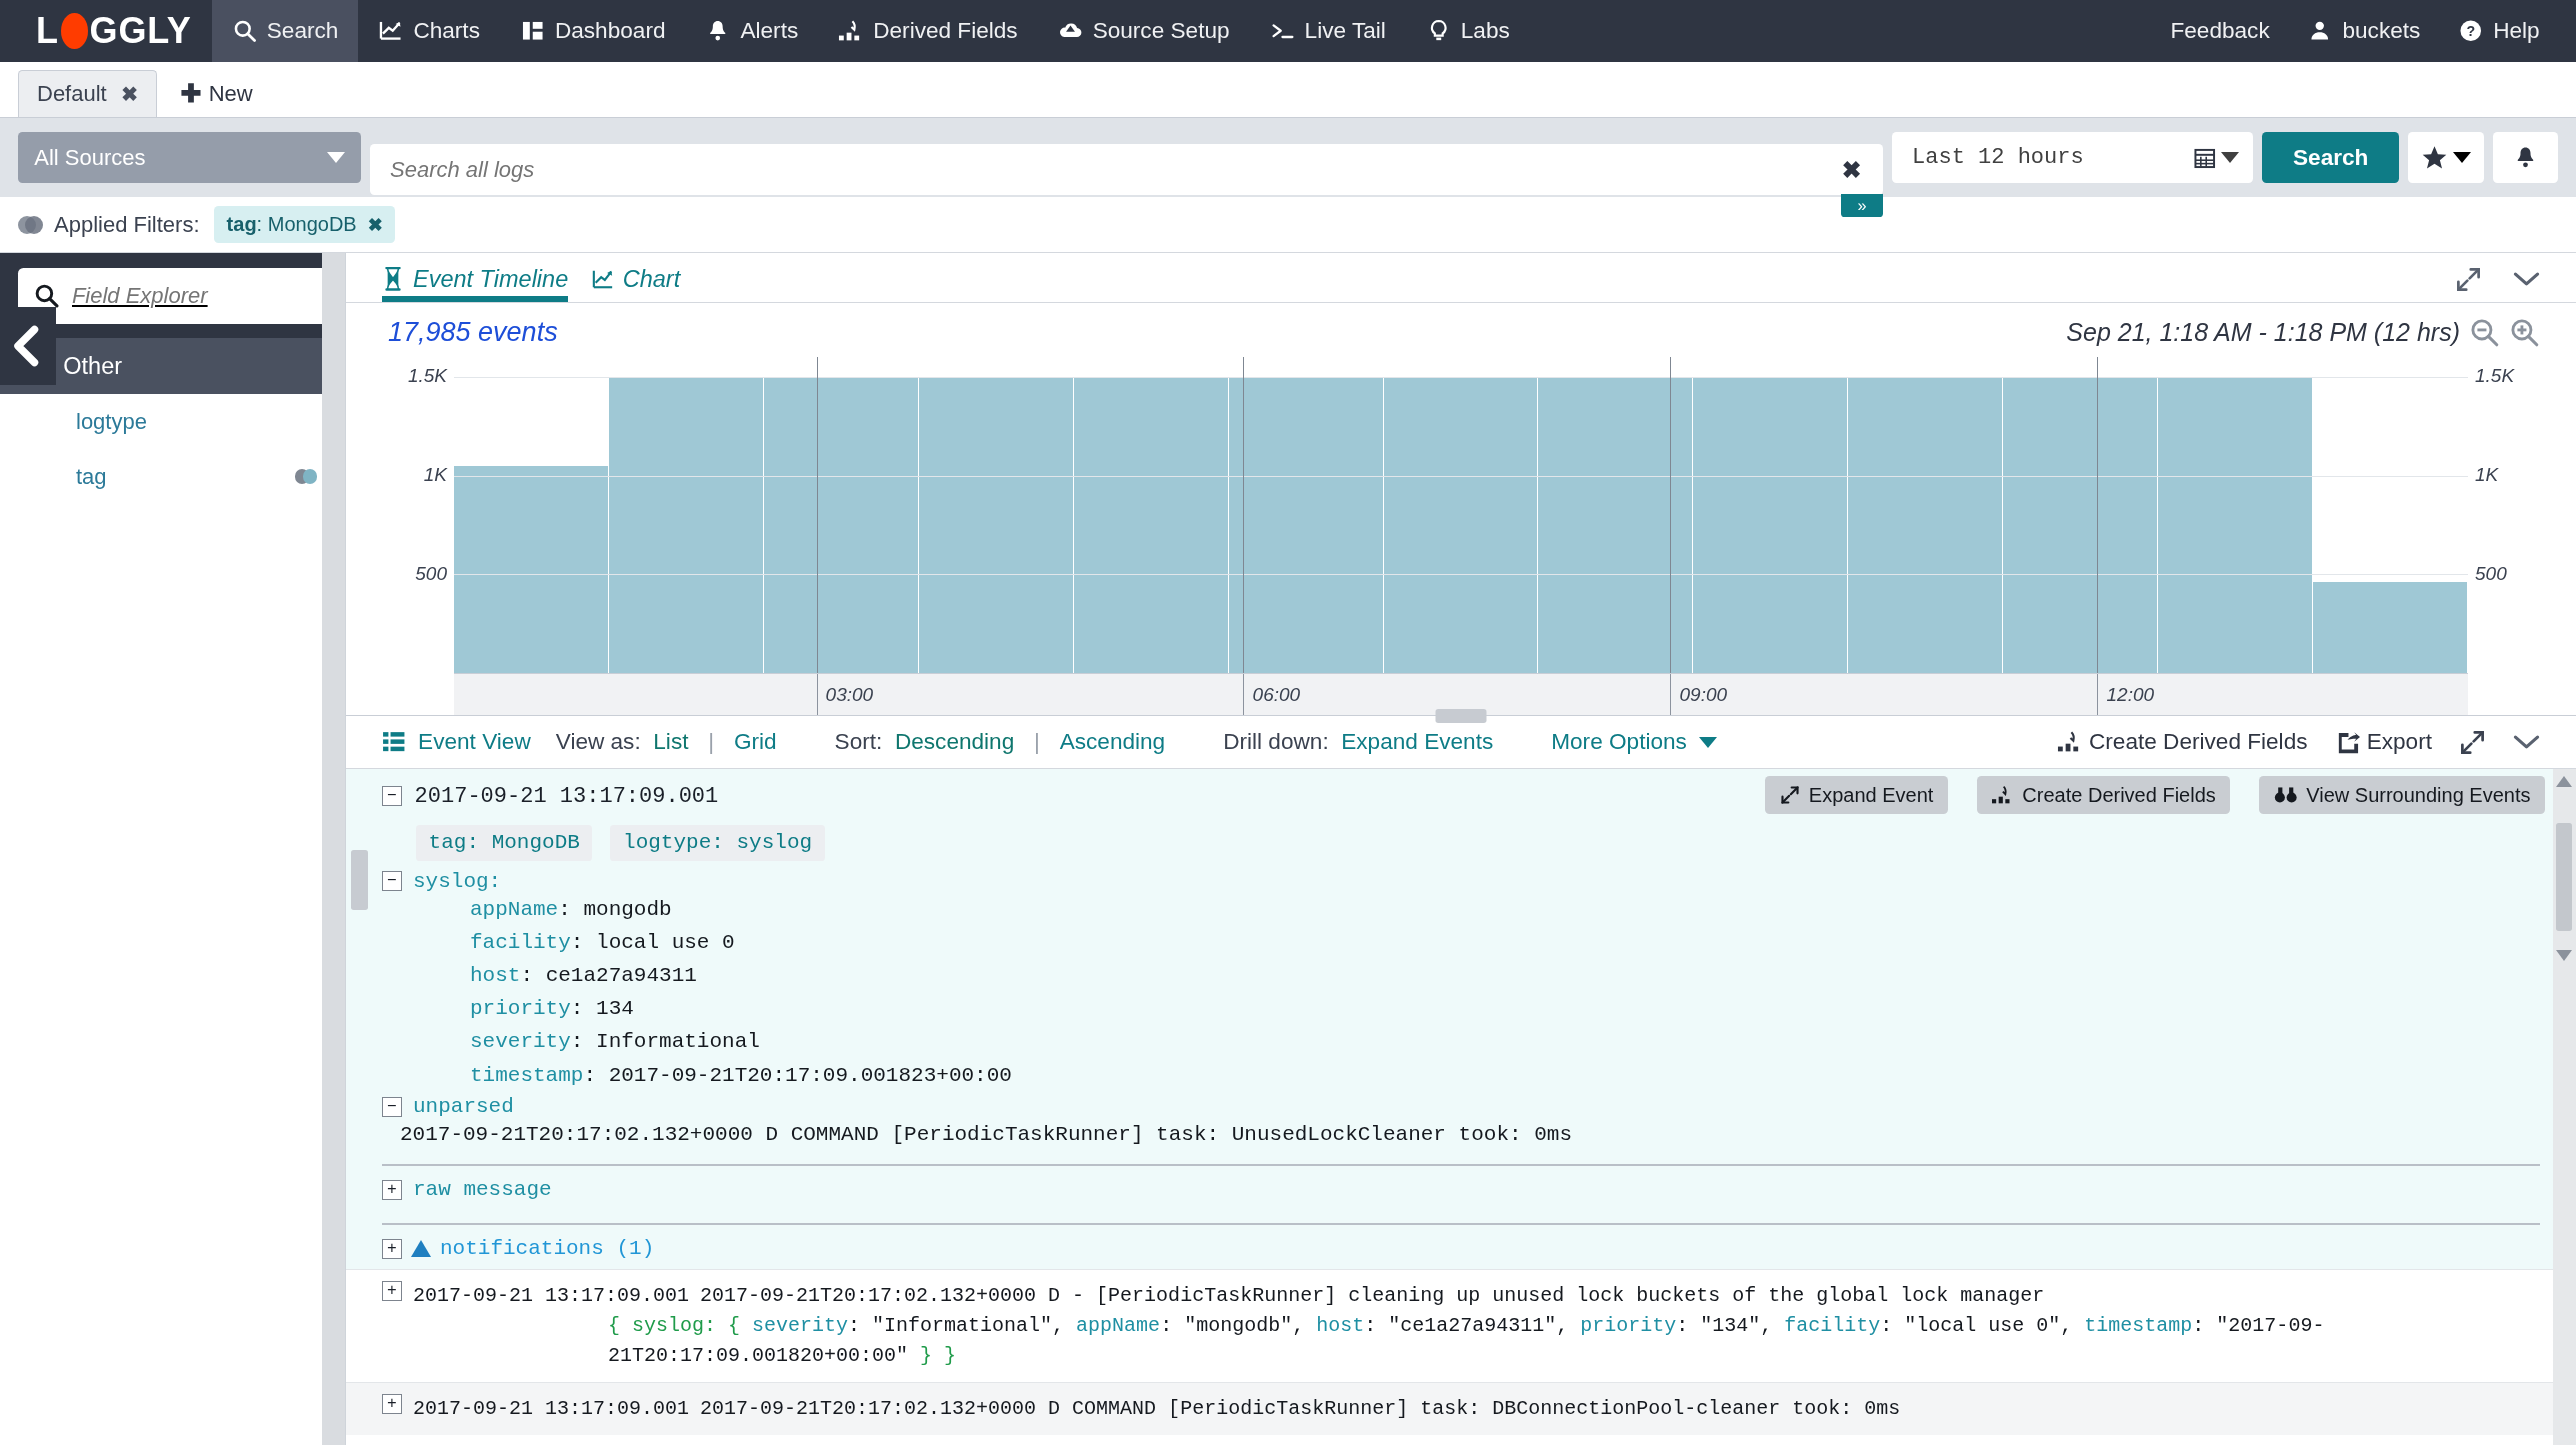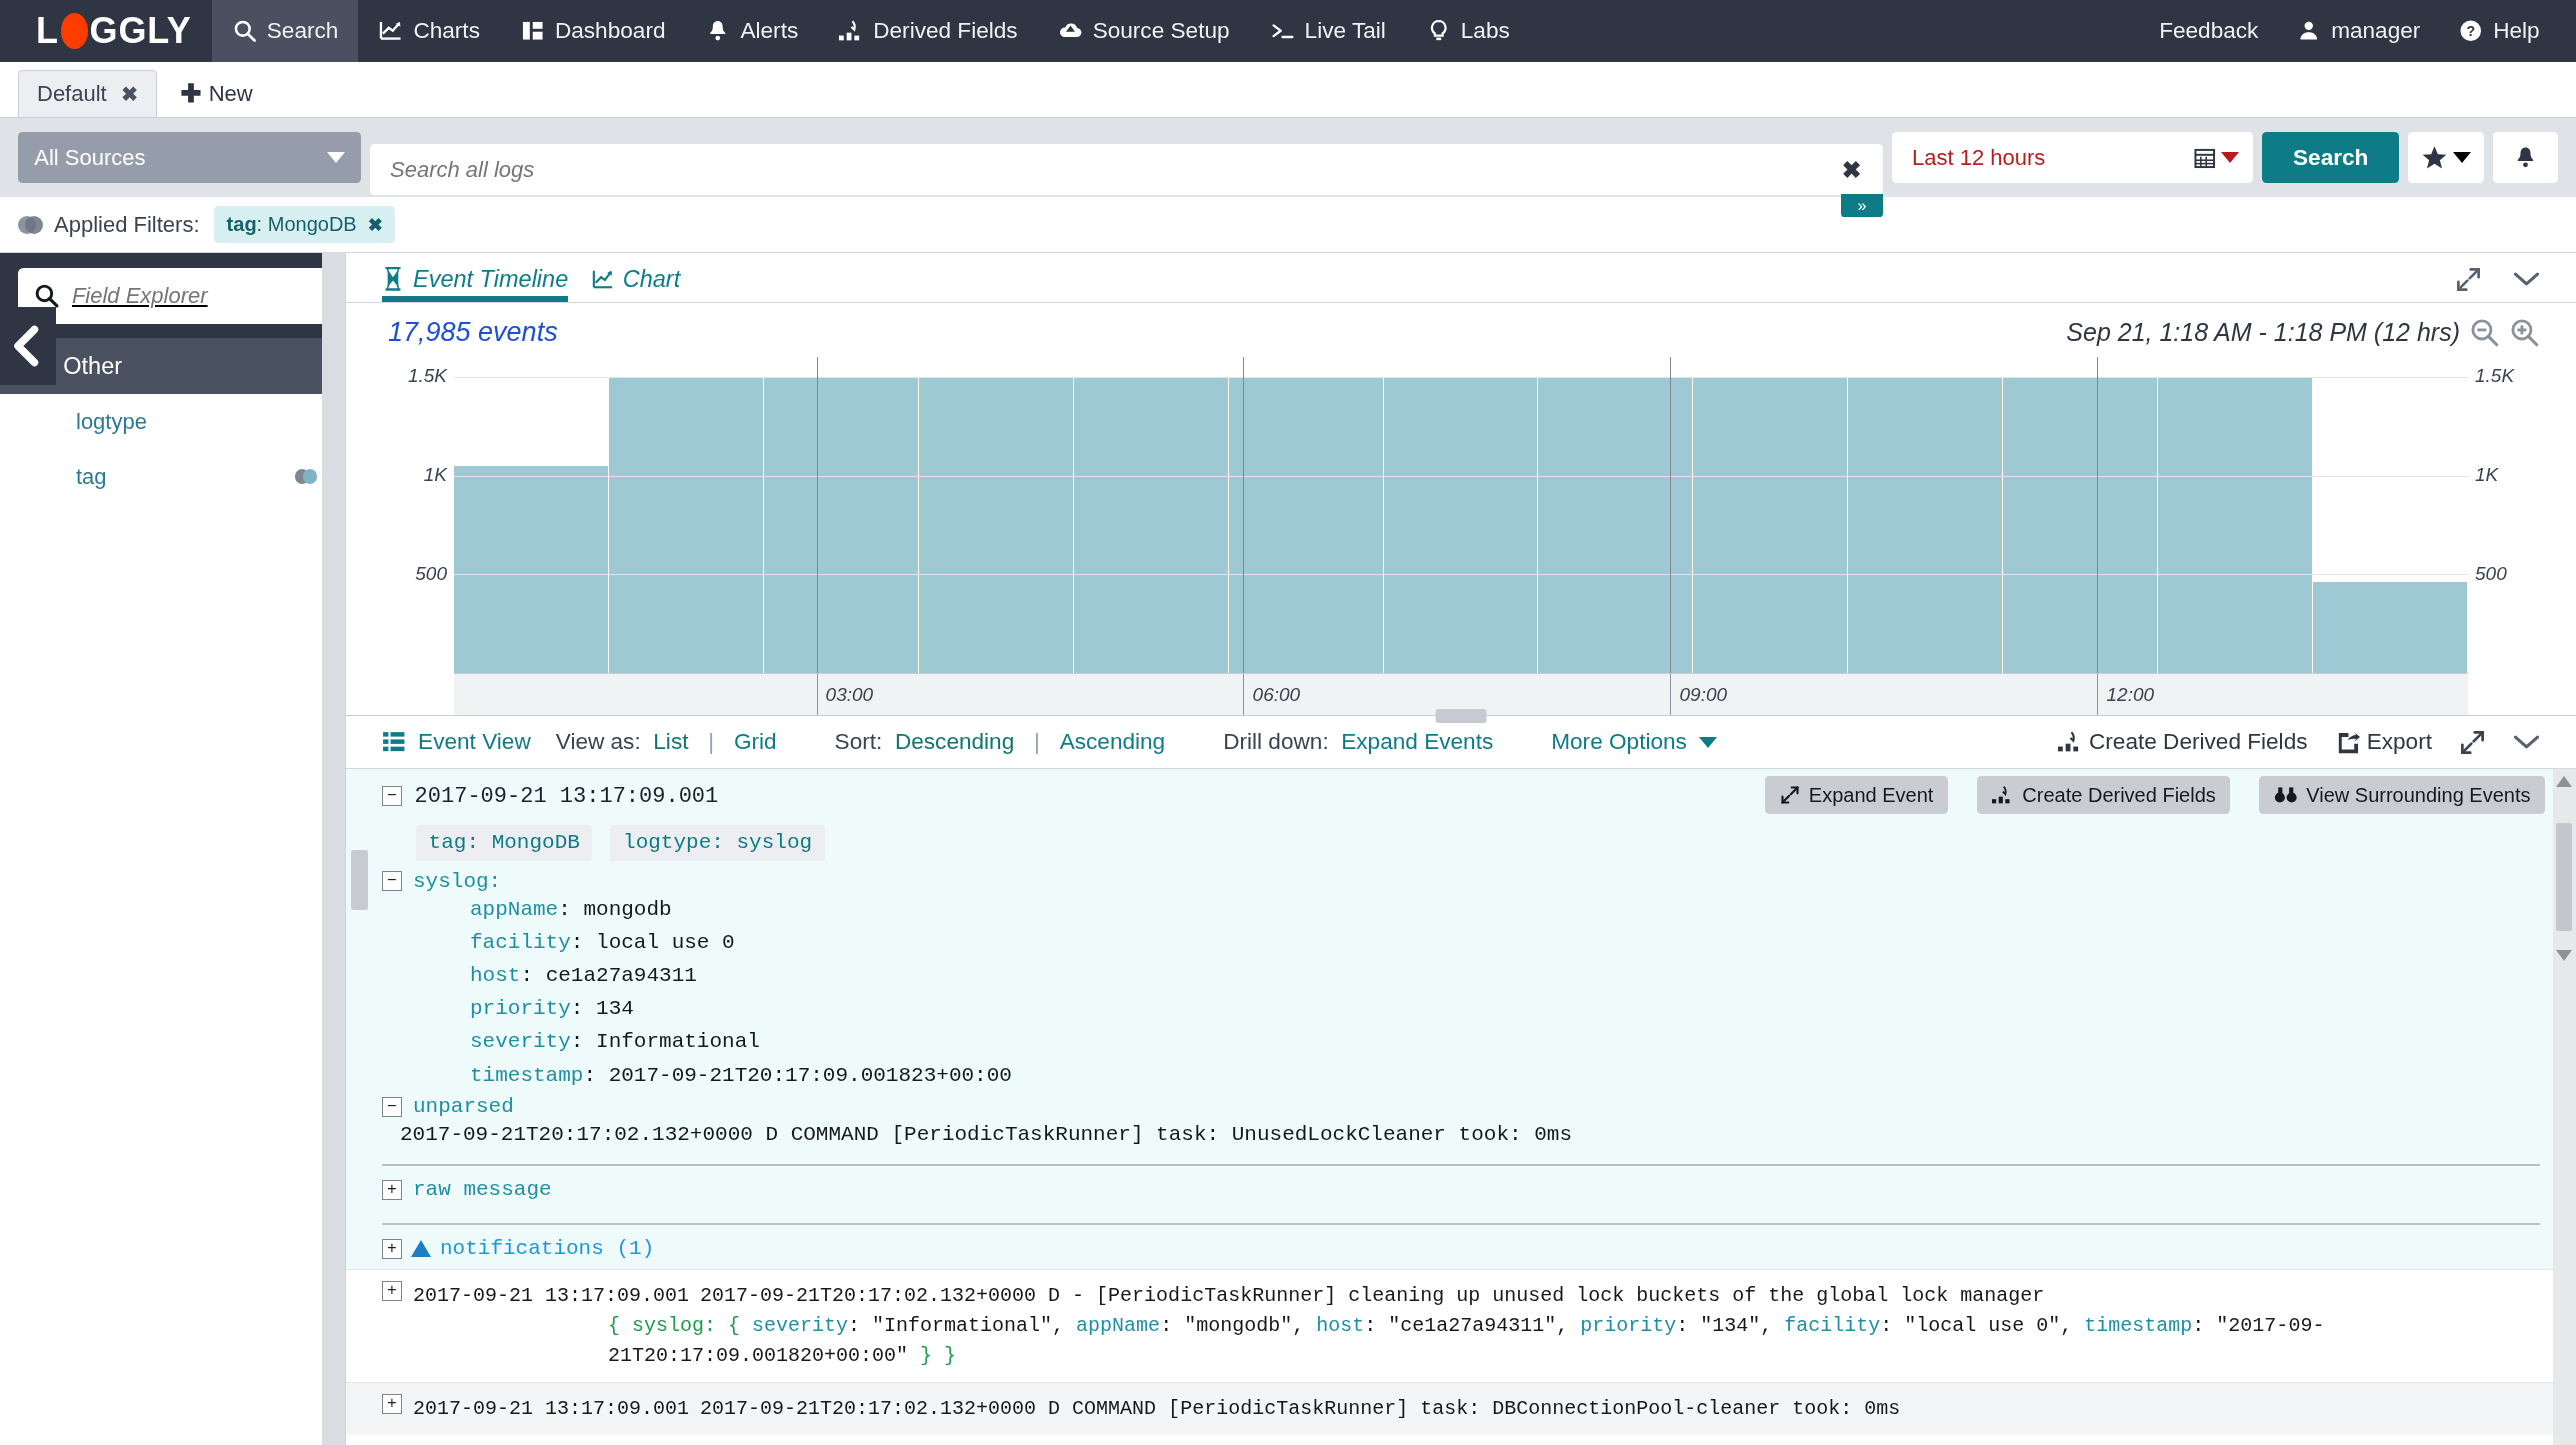--- a/index.html
+++ b/index.html
@@ -57,21 +57,21 @@
     flex:1; border:none; outline:none; font-size: 22px; font-style: italic; color:#7c8491;
     font-family: "Liberation Sans", sans-serif; background: transparent;
   }
   .q-clear { font-size: 23.5px; font-weight: bold; color:#2f3542; cursor:pointer; padding: 0 9px;}
   .chev-tab {
     position:absolute; right: 0px; bottom: -22px; width: 42px; height: 23.5px; background: #0e7c86;
     color:#fff; display:flex; align-items:center; justify-content:center; font-size:16.3px; border-radius: 0 0 3.6px 3.6px; cursor:pointer;
   }
   .time-box {
     width: 361px; height: 51px; background: #fff; border-radius: 4.5px;
-    display:flex; align-items:center; justify-content:space-between; padding: 0 14.5px 0 20px; font-size:22px; color:#b91c1c; cursor:pointer;
+    display:flex; align-items:center; justify-content:space-between; padding: 0 14.5px 0 20px; font-size:22px; color:#404040; cursor:pointer;font-family:Liberation Mono, monospace;
   }
   .cal-ico { display:flex; align-items:center; gap:3.6px; }
   .search-btn {
     background: #0e7c86; color:#fff; border:none; border-radius: 4.5px;
     height: 51px; padding: 0 31px; font-size: 22.6px; font-weight: bold; cursor:pointer;
     font-family: "Liberation Sans", sans-serif;
   }
   .icon-btn {
     background:#fff; border-radius:4.5px; height:51px; min-width:65px; display:flex; align-items:center;
     justify-content:center; gap:5.4px; cursor:pointer; padding: 0 12.6px;
@@ -278,21 +278,21 @@
       <div class="nav-item">
         <span>Feedback</span>
       </div>
       <div class="nav-item">
         <span class="nav-ico">
           <svg width="23.5" height="23.5" viewBox="0 0 24 24">
               <circle cx="12" cy="7" r="4.3" fill="#fff"></circle>
               <path d="M3.5 21c0-4.7 3.8-7.4 8.5-7.4s8.5 2.7 8.5 7.4z" fill="#fff"></path>
             </svg>
         </span>
-        <span>manager</span>
+        <span>buckets</span>
       </div>
       <div class="nav-item">
         <span class="nav-ico">
           <svg width="23.5" height="23.5" viewBox="0 0 24 24" style="font-size:25px">
               <circle cx="12" cy="12" r="10.5" fill="#fff"></circle>
               <text x="12" y="17.5" font-size="14.5" font-weight="bold" text-anchor="middle" fill="#2f3542" font-family="Liberation Sans">?</text>
             </svg>
         </span>
         <span>Help</span>
       </div>

